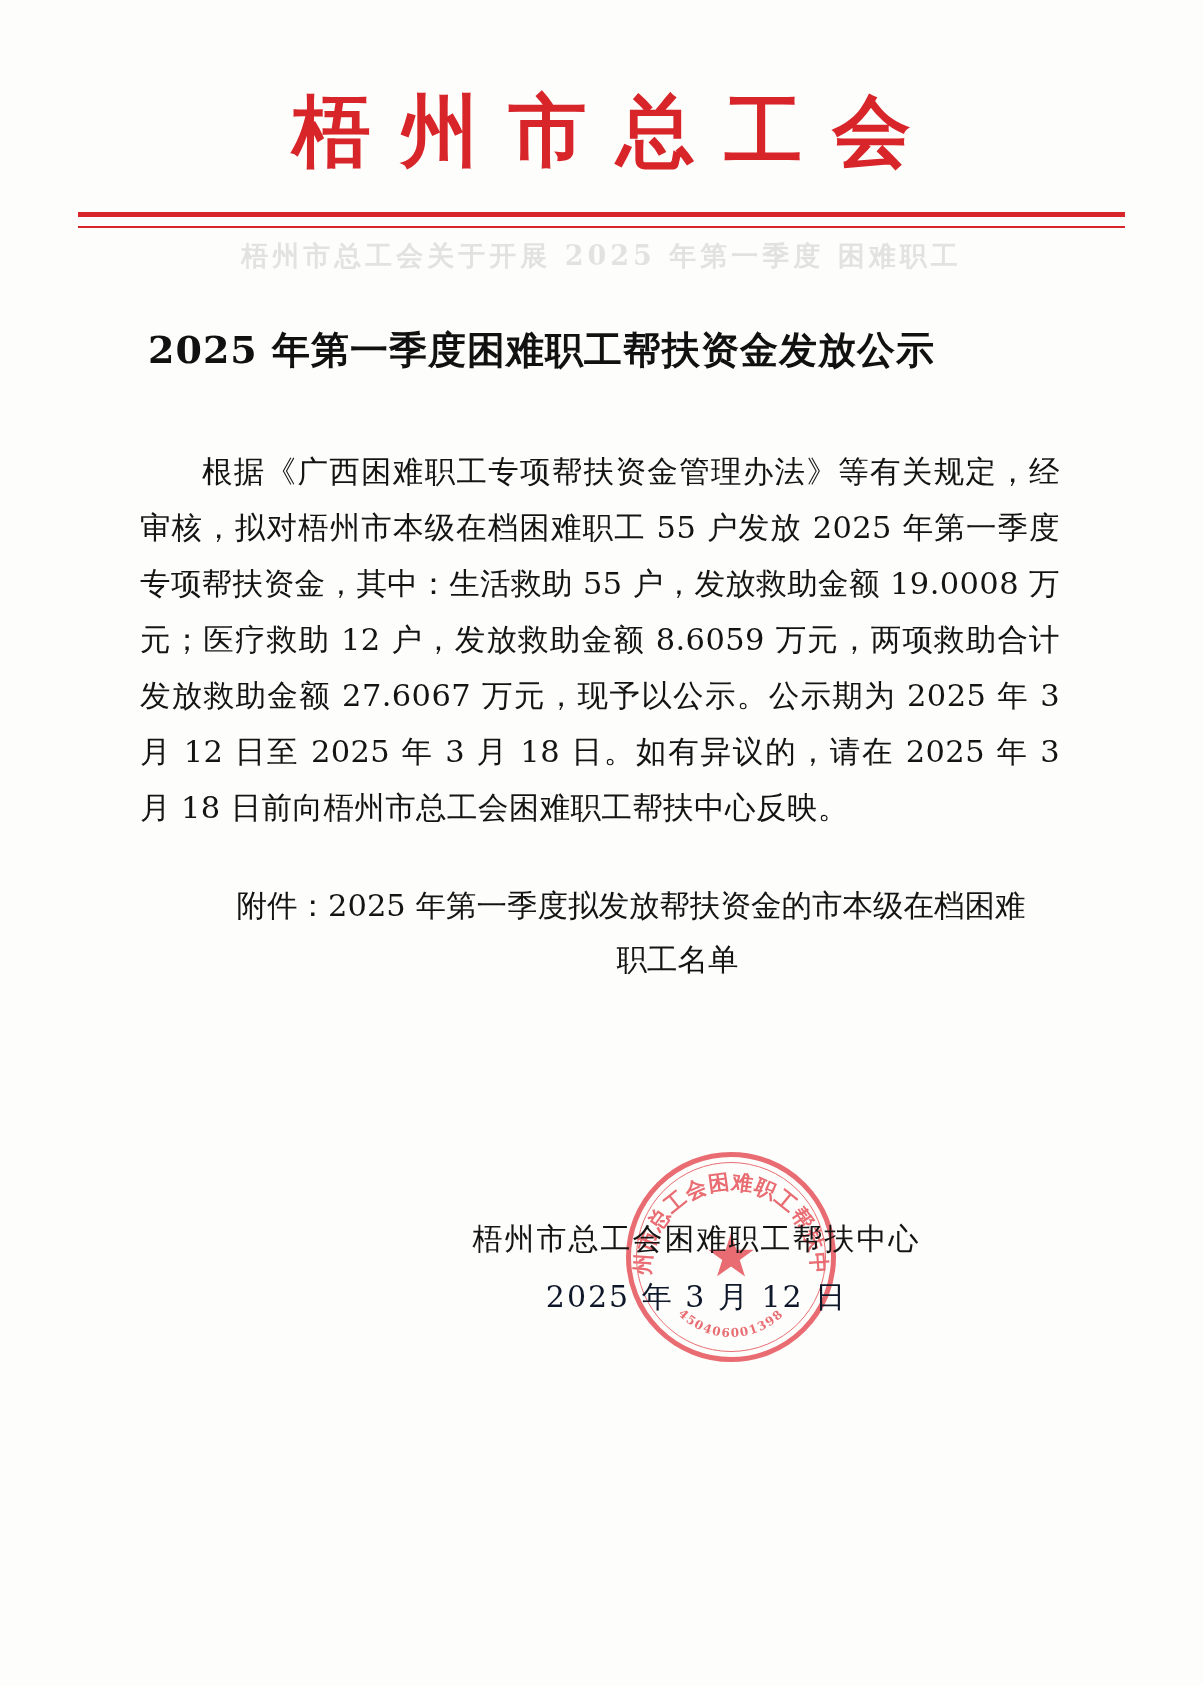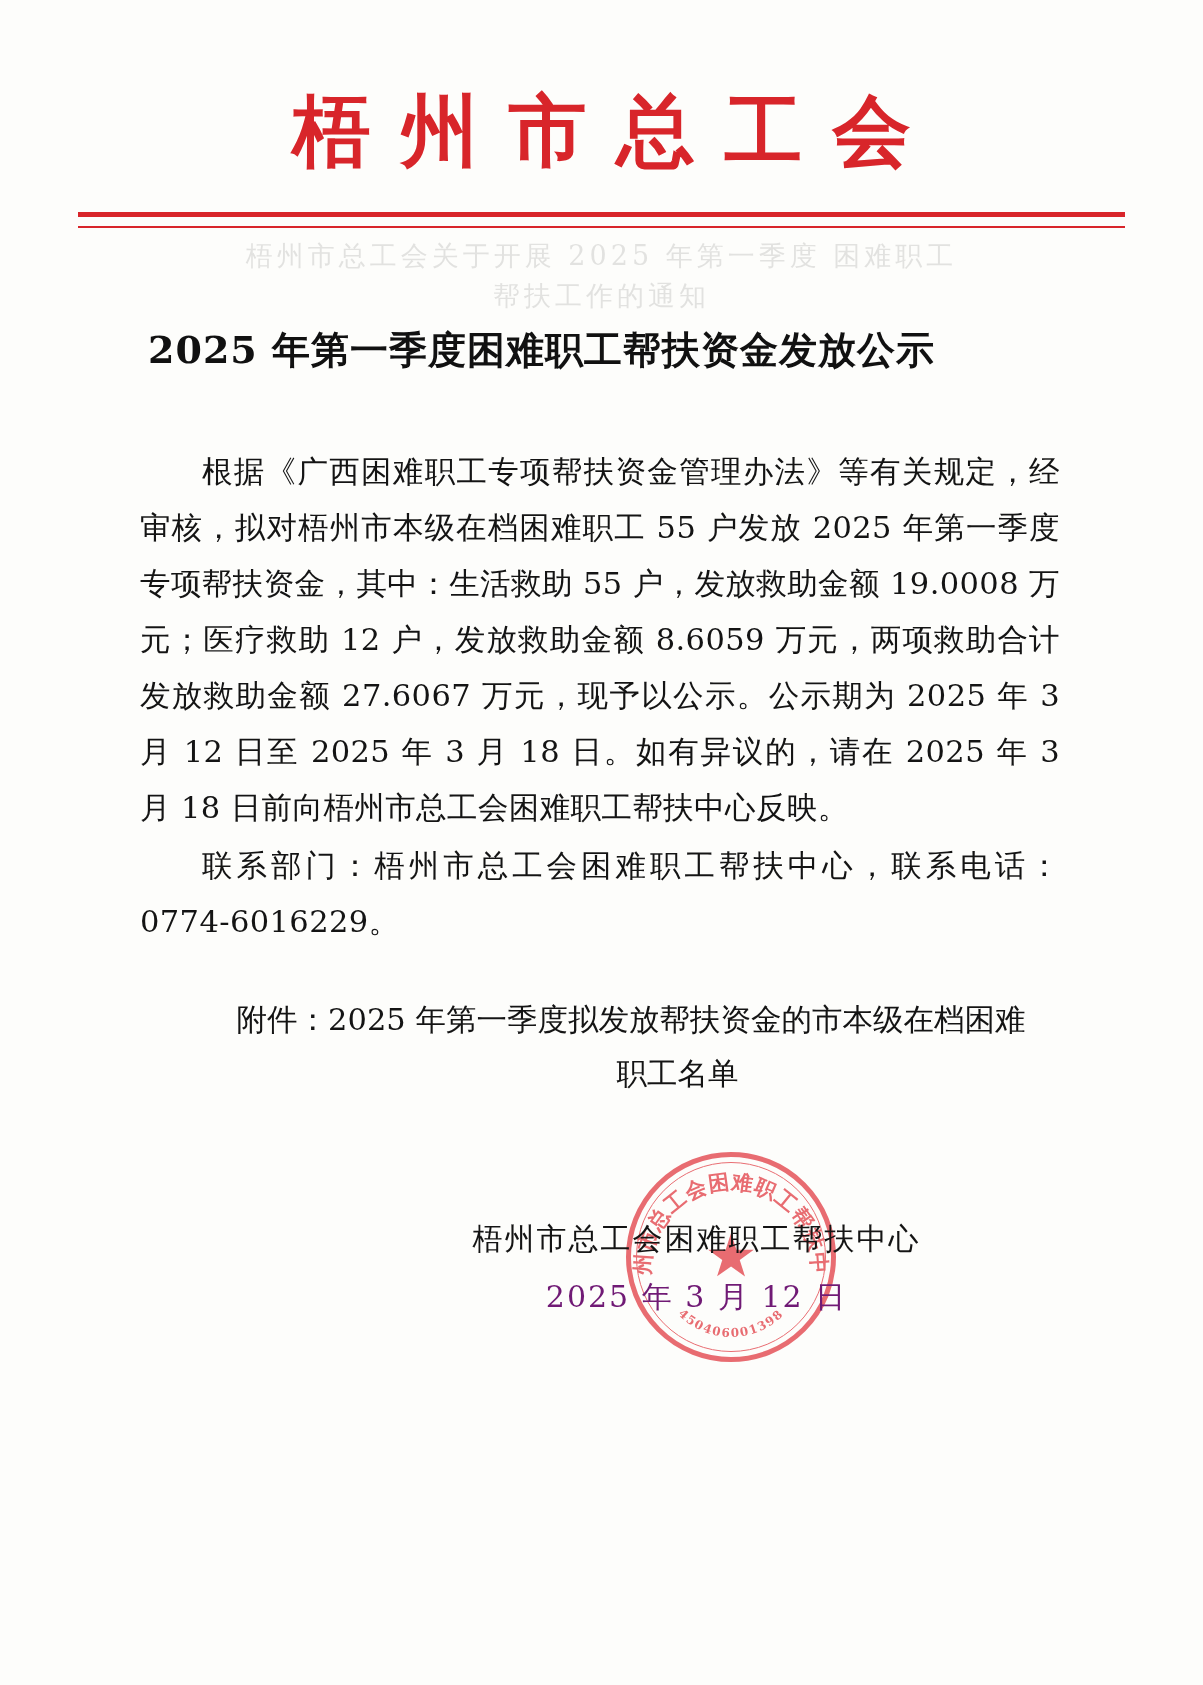--- a/index.html
+++ b/index.html
@@ -62,21 +62,21 @@
   .ghost {
     position: absolute;
     top: 236px;
     left: 0;
     width: 1203px;
     text-align: center;
     color: rgba(90, 90, 90, 0.16);
     font-size: 27px;
     letter-spacing: 4px;
     line-height: 40px;
-    font-weight: 400;
+    font-weight: 700;
     pointer-events: none;
   }
 
   
   .doc-title {
     position: absolute;
     top: 325px;
     left: 0;
     width: 1083px;
     text-align: center;
@@ -132,21 +132,21 @@
   .sign-line {
     font-size: 30px;
     line-height: 58px;
     color: #141414;
     letter-spacing: 2px;
     padding-left: 190px;
   }
   .sign-date {
     font-size: 30px;
     line-height: 58px;
-    color: #701a75;
+    color: #0f172a;
     letter-spacing: 2px;
     padding-left: 190px;
   }
 
   
   .seal {
     position: absolute;
     top: 1152px;
     left: 626px;
     width: 210px;
@@ -198,28 +198,26 @@
 <div class="page">
 
   <div class="letterhead">
     <div class="letterhead-title">梧州市总工会</div>
   </div>
   <div class="rule-thick"></div>
   <div class="rule-thin"></div>
 
   <div class="ghost">
     <div>梧州市总工会关于开展 2025 年第一季度 困难职工</div>
-    <div>帮扶工作的通知</div>
   </div>
 
   <div class="doc-title">2025 年第一季度困难职工帮扶资金发放公示</div>
 
   <div class="body-wrap">
     <p class="para indent2">根据《广西困难职工专项帮扶资金管理办法》等有关规定，经审核，拟对梧州市本级在档困难职工 55 户发放 2025 年第一季度专项帮扶资金，其中：生活救助 55 户，发放救助金额 19.0008 万元；医疗救助 12 户，发放救助金额 8.6059 万元，两项救助合计发放救助金额 27.6067 万元，现予以公示。公示期为 2025 年 3 月 12 日至 2025 年 3 月 18 日。如有异议的，请在 2025 年 3 月 18 日前向梧州市总工会困难职工帮扶中心反映。</p>
-    <p class="para indent2">联系部门：梧州市总工会困难职工帮扶中心，联系电话：0774-6016229。</p>
 
     <div class="attach">
       <span>附件：</span><span>2025 年第一季度拟发放帮扶资金的市本级在档困难</span>
       <span class="attach-body">职工名单</span>
     </div>
   </div>
 
   <div class="seal">
     <div class="ring"></div>
     <div class="ring-inner"></div>

